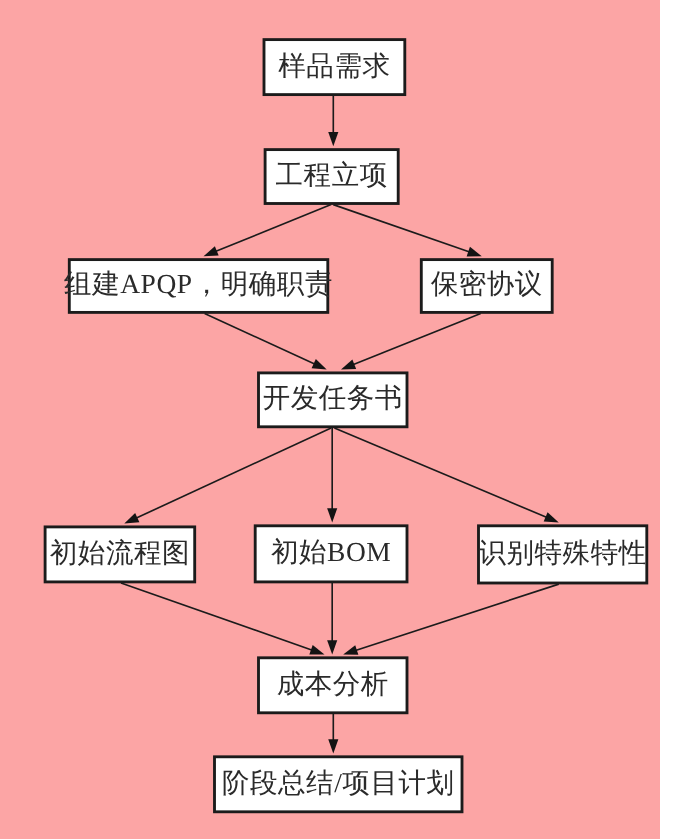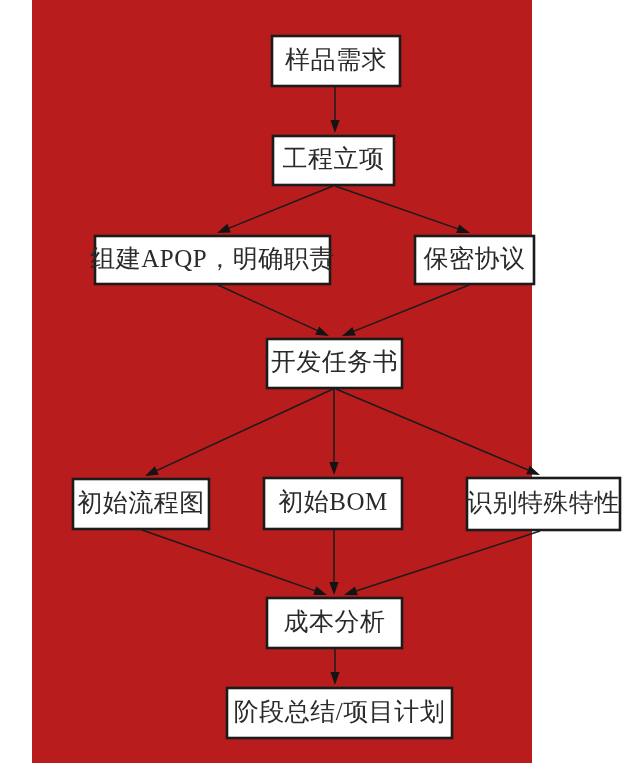--- a/index.html
+++ b/index.html
@@ -9,24 +9,23 @@
     background: #ffffff;
   }
   body {
     width: 624px;
     height: 763px;
     font-family: "Liberation Serif", "DejaVu Serif", serif;
     overflow: hidden;
   }
   #flow-root {
     position: relative;
-    width: 500px;
+    width: 600px;
     height: 763px;
-    background: #b91c1c;
-    margin-left: 32px;
+    background: #fca5a5;
   }
   #flow-svg {
     position: absolute;
     left: 0;
     top: 0;
     width: 624px;
     height: 763px;
   }
   .node-rect {
     fill: #ffffff;

